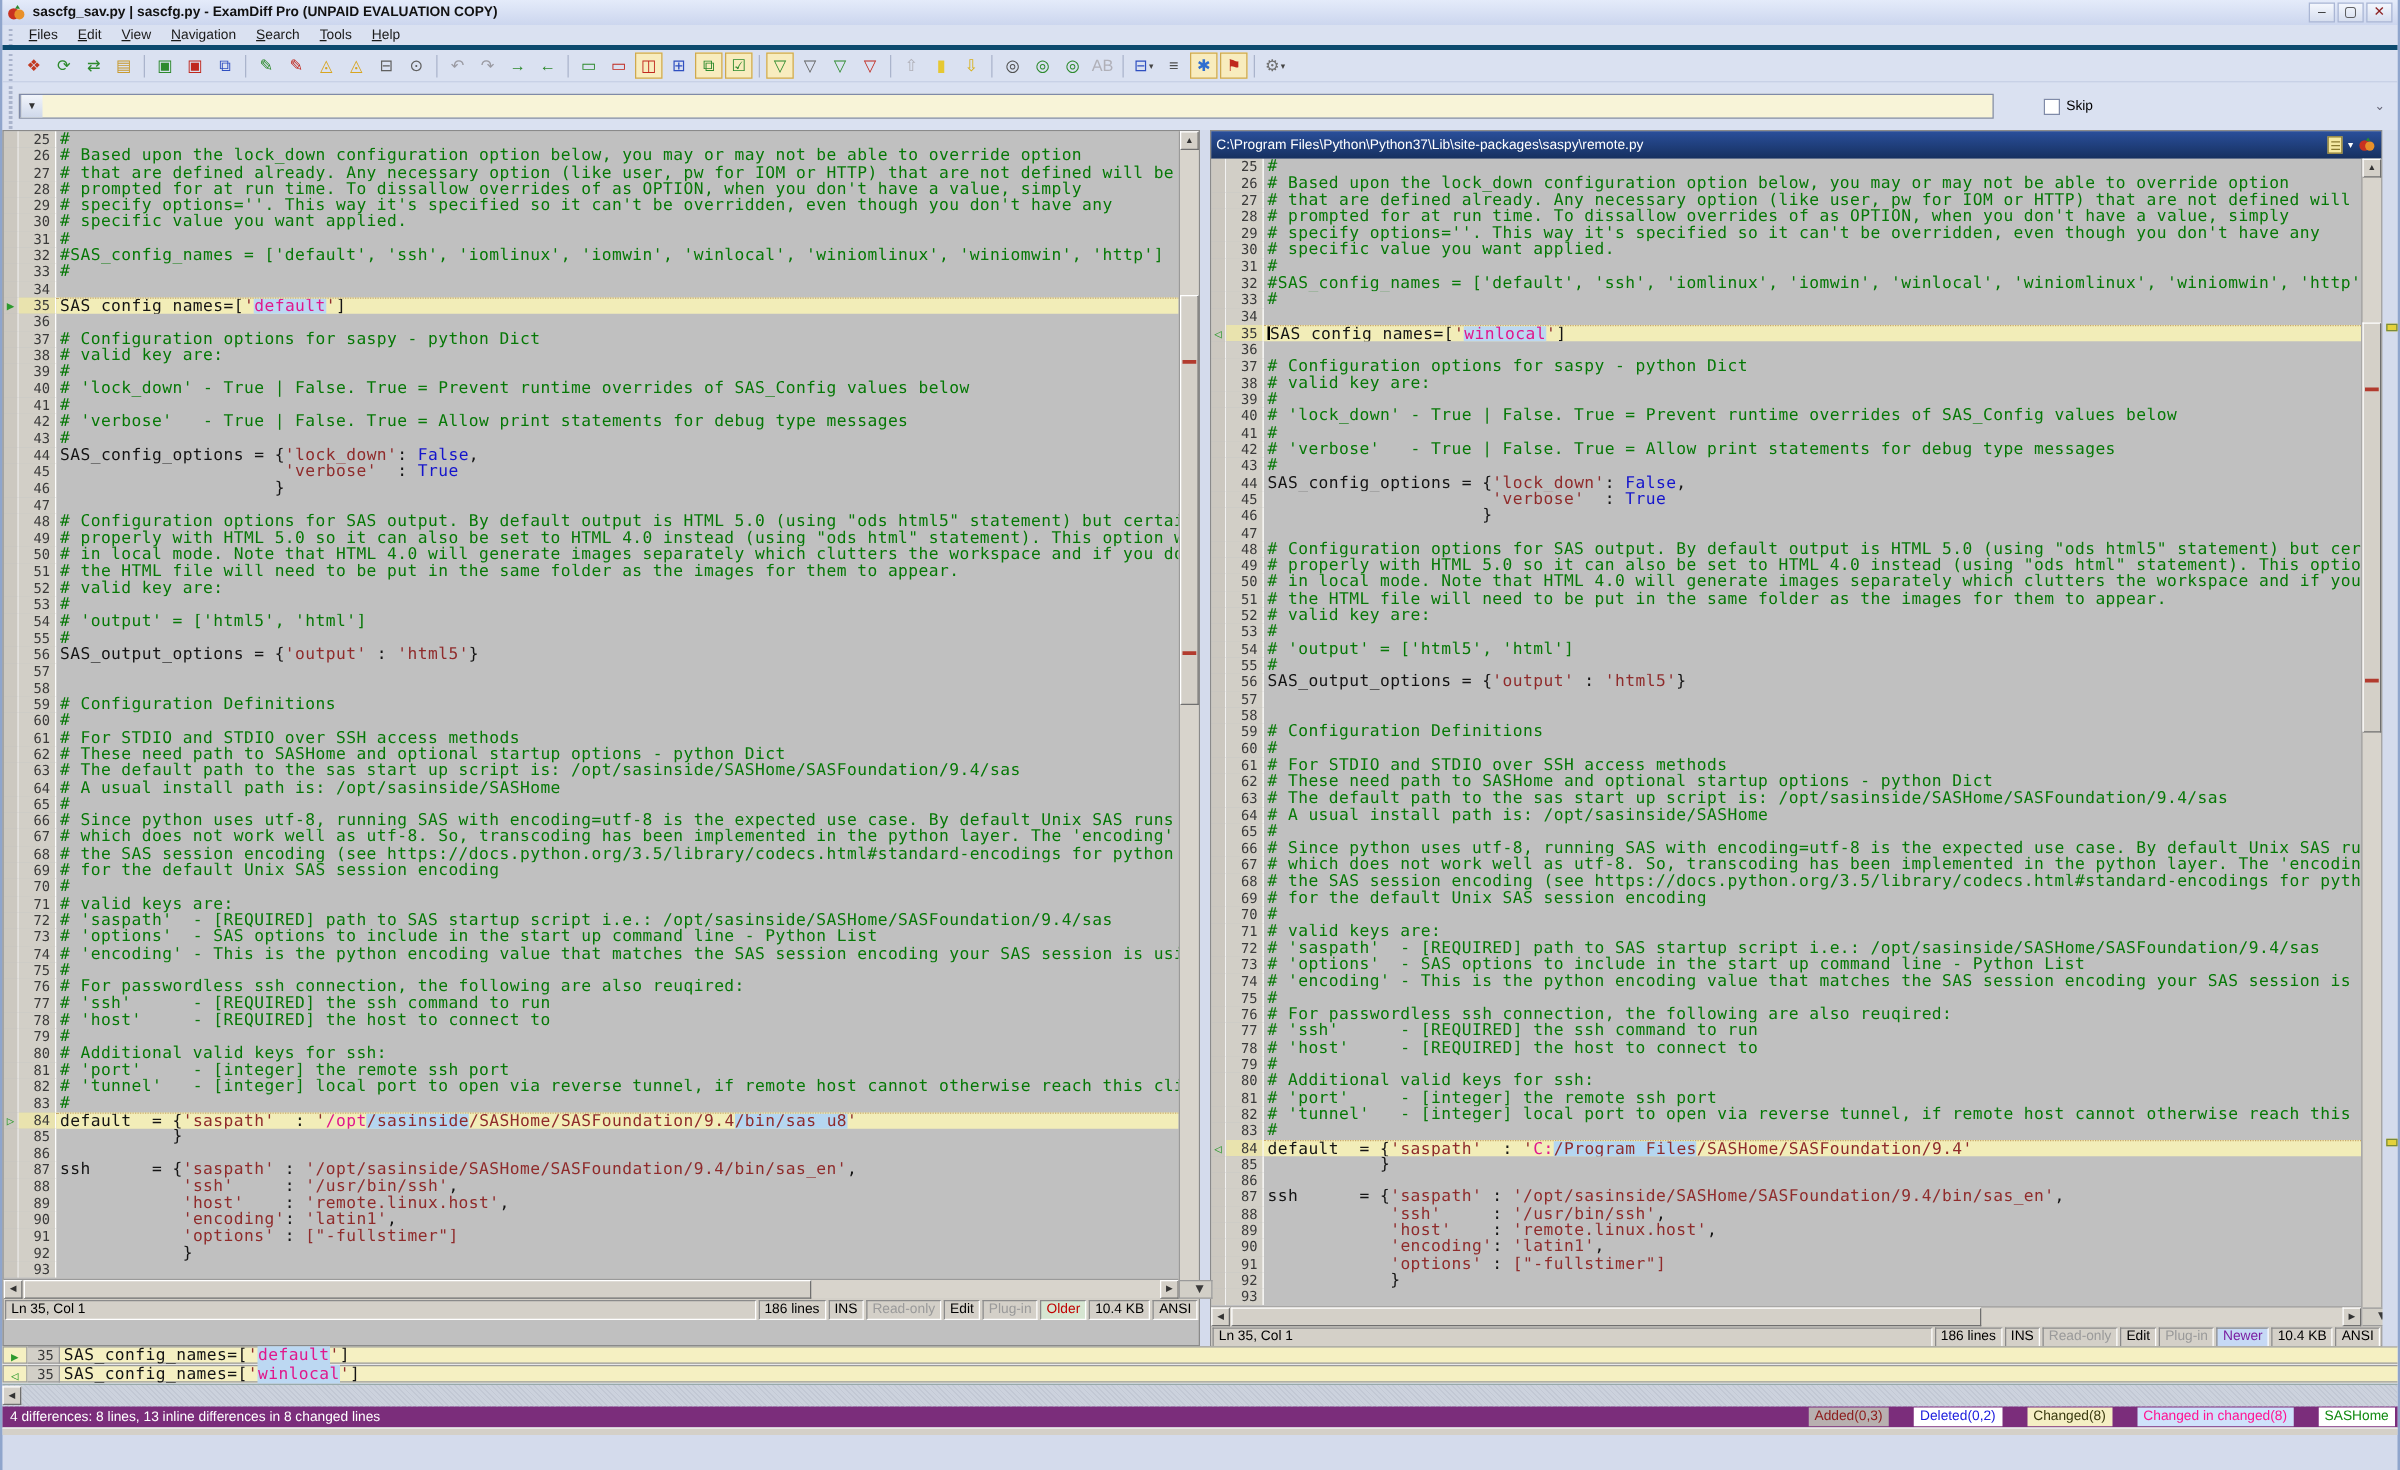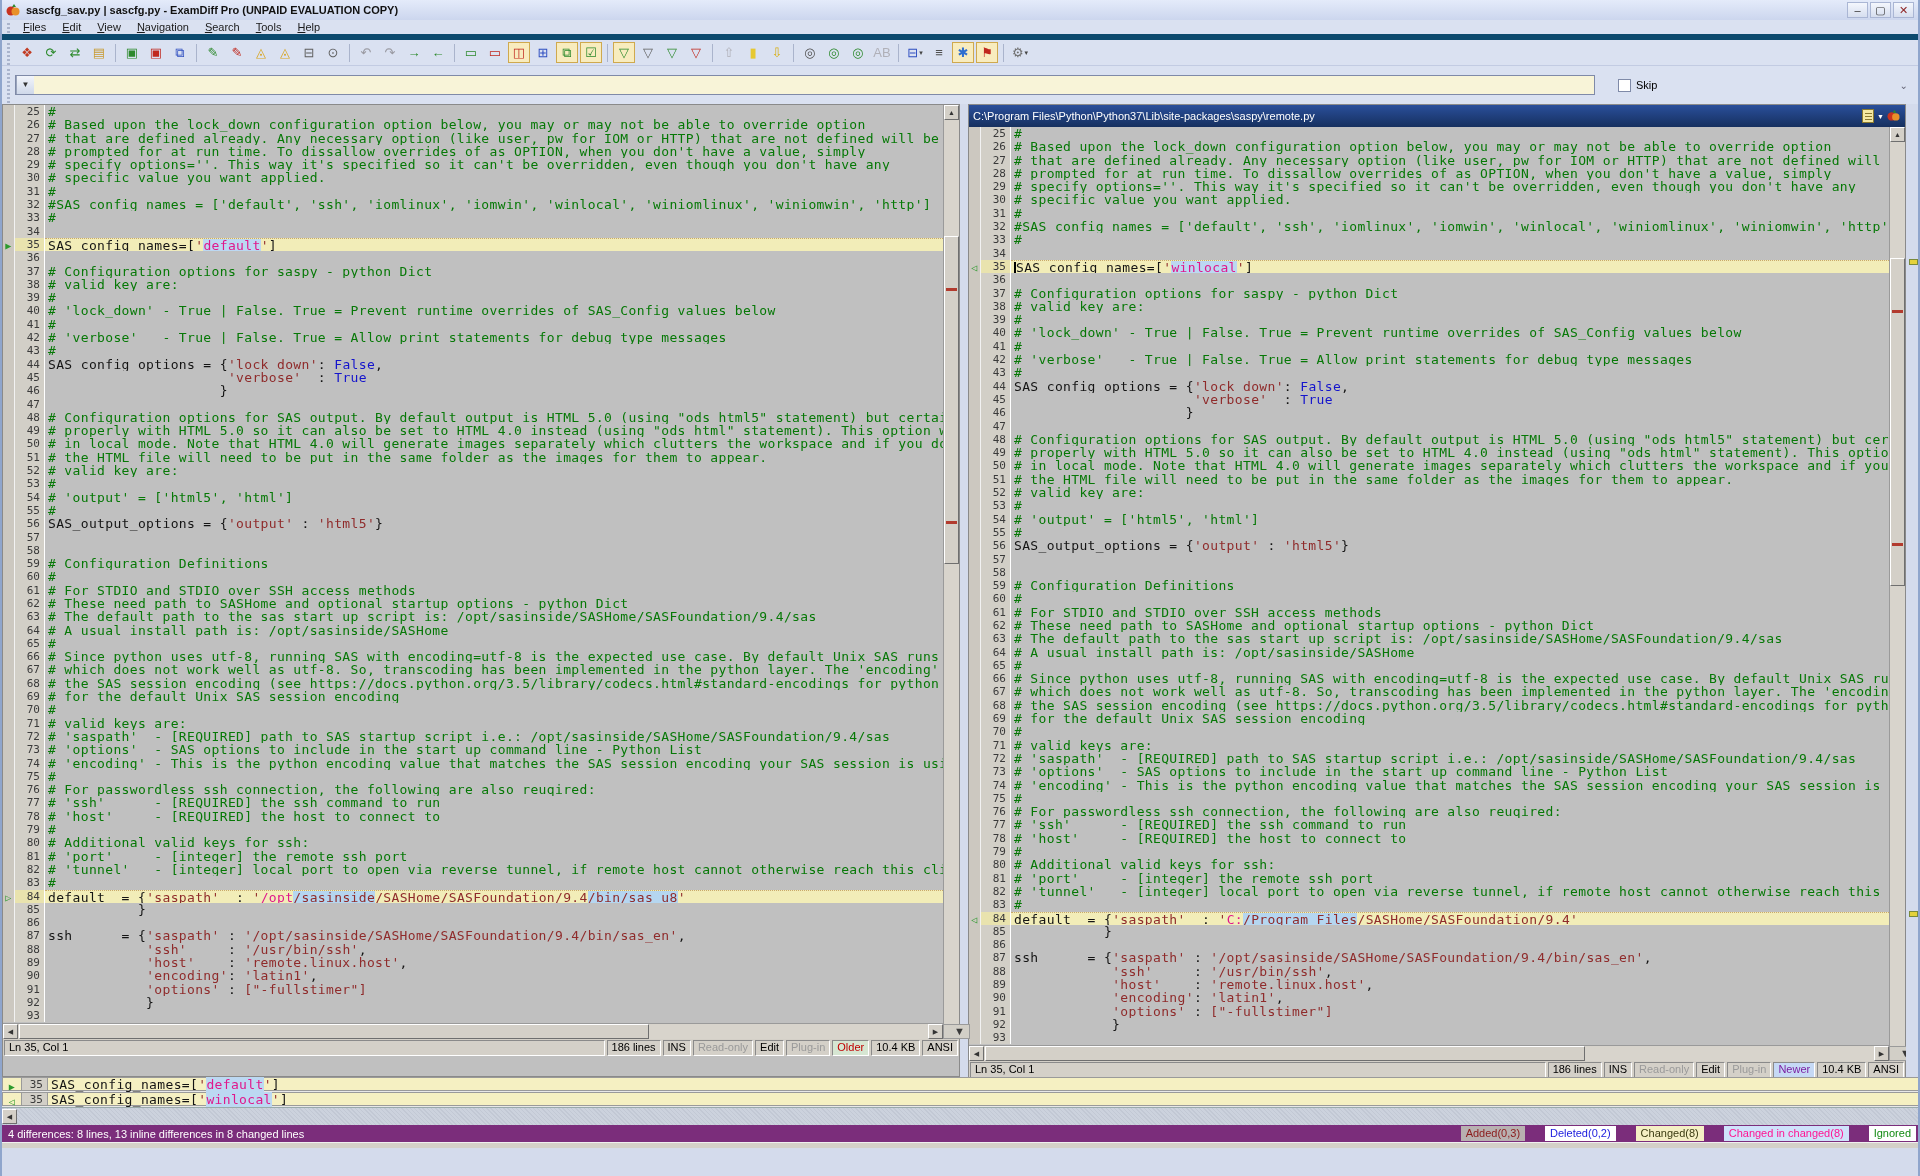--- a/index.html
+++ b/index.html
@@ -6,36 +6,36 @@
   html,body{width:1920px;height:1176px;overflow:hidden}
   body{font-family:"Liberation Sans",sans-serif;background:#d4dbec;font-size:11px;color:#000}
   .window{width:1920px;height:1176px;display:flex;flex-direction:column;border-left:2px solid #8fa5cc;border-right:2px solid #8fa5cc;background:#d4dbec}
   
   .titlebar{height:20px;display:flex;align-items:center;background:linear-gradient(180deg,#e4ebfa,#ccd6ee);padding:0 4px;flex:none}
   .titlebar .title{margin-left:6px;font-weight:bold;color:#111}
   .wbtns{margin-left:auto;display:flex;gap:2px}
   .wbtn{width:21px;height:16px;text-align:center;line-height:15px;font-size:11px;color:#333;border:1px solid #aab6d4;background:linear-gradient(180deg,#f4f7fd,#d6deef);cursor:default}
   .wbtn.close{color:#8c1f1f}
   
-  .menubar{height:20px;display:flex;align-items:center;background:#dae1f1;border-bottom:6px solid #0c4a6e;flex:none}
+  .menubar{height:20px;display:flex;align-items:center;background:#dae1f1;border-bottom:4px solid #0c4a6e;flex:none}
   .grip{width:7px;height:100%;margin:0 3px;background:repeating-linear-gradient(180deg,#aab4cc 0 2px,transparent 2px 4px);background-size:3px 100%;background-repeat:no-repeat;background-position:2px 3px}
   .mitem{padding:2px 8px;color:#1a1a1a}
   .mitem u{text-decoration:underline}
   
   .toolbar{height:26px;display:flex;align-items:center;background:#dae1f1;border-bottom:1px solid #c2cbe2;flex:none}
   .tbtn{width:22px;height:21px;display:inline-flex;align-items:center;justify-content:center;font-size:13px;margin:0 1px;border:1px solid transparent}
   .tbtn.hl{background:#f8ecbe;border:1px solid #cfa94e}
   .tbtn .dd{font-style:normal;font-size:7px;color:#444;margin-left:1px}
   .tsep{width:1px;height:18px;background:#aab4cc;margin:0 4px}
   
   .diffbar{height:38px;display:flex;align-items:center;background:#dae1f1;flex:none;padding-right:6px}
   .combo{flex:1;max-width:1580px;height:20px;display:flex;border:1px solid #7f8aa8;background:#f8f4d8}
   .combo .cbtext{flex:1;line-height:18px;padding:0 5px;color:#111;white-space:nowrap;overflow:hidden}
   .combo .cbbtn{width:18px;border-left:1px solid #9aa4bc;background:linear-gradient(180deg,#f2f5fb,#cfd8ea);text-align:center;font-size:8px;line-height:18px;color:#333}
-  .skipwrap{display:flex;align-items:center;margin-left:23px;gap:5px}
+  .skipwrap{display:flex;align-items:center;margin-left:40px;gap:5px}
   .checkbox{width:13px;height:13px;background:#fff;border:1px solid #7f8aa8}
   .overflow-ch{margin-left:auto;color:#667;font-size:10px;padding:0 4px}
   
   .main{display:flex;height:973px;flex:none}
   .pane{display:flex;flex-direction:column;background:#c0c0c0;border:1px solid #8a8a8a}
   .pane.left{width:958px}
   .pane.right{width:938px}
   .splitter{width:8px;background:#d4dbec}
   .phead{height:22px;flex:none;display:flex;align-items:center;padding:0 4px;font-size:11px}
   .phead.inactive{background:linear-gradient(180deg,#d9d5cd,#c9c5bd);color:#111}
@@ -433,19 +433,19 @@
   </div>
 
 
   <div class="purple">
     <span>4 differences: 8 lines, 13 inline differences in 8 changed lines</span>
     <span class="badges" id="badges">
         <span class="badge" style="color:#8b1a1a;background:#b8b0b0">Added(0,3)</span>
         <span class="badge" style="color:#1a1add;background:#ffffff">Deleted(0,2)</span>
         <span class="badge" style="color:#3a3a10;background:#f5efc4">Changed(8)</span>
         <span class="badge" style="color:#ff1493;background:#cfe2fb">Changed in changed(8)</span>
-        <span class="badge" style="color:#128a12;background:#ffffff">Ignored</span>
+        <span class="badge" style="color:#128a12;background:#ffffff">SASHome</span>
       </span>
   </div>
 
   <div class="bottomstrip"></div>
 
 </div>
 
 </body></html>

